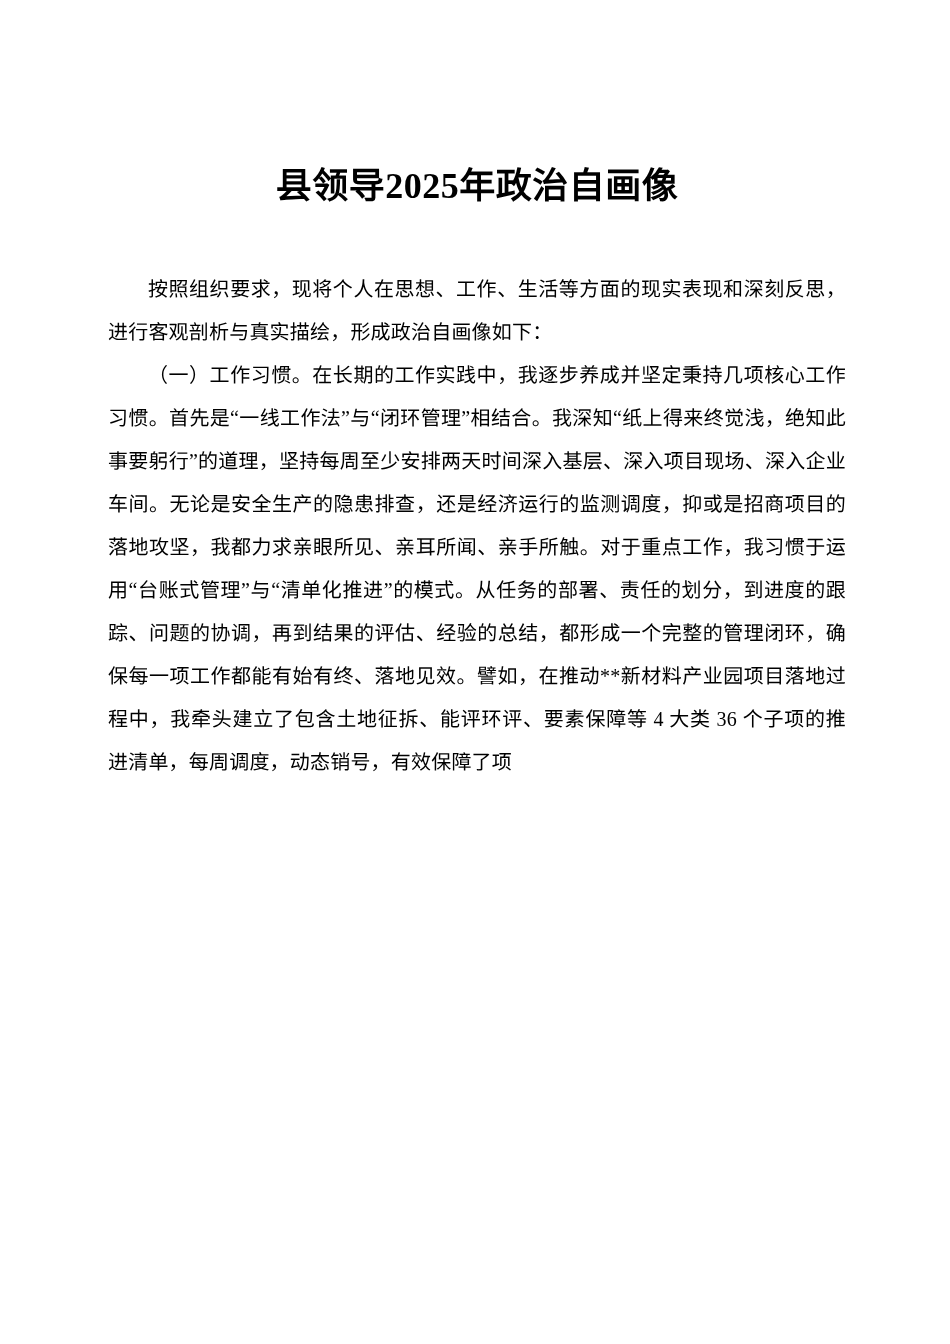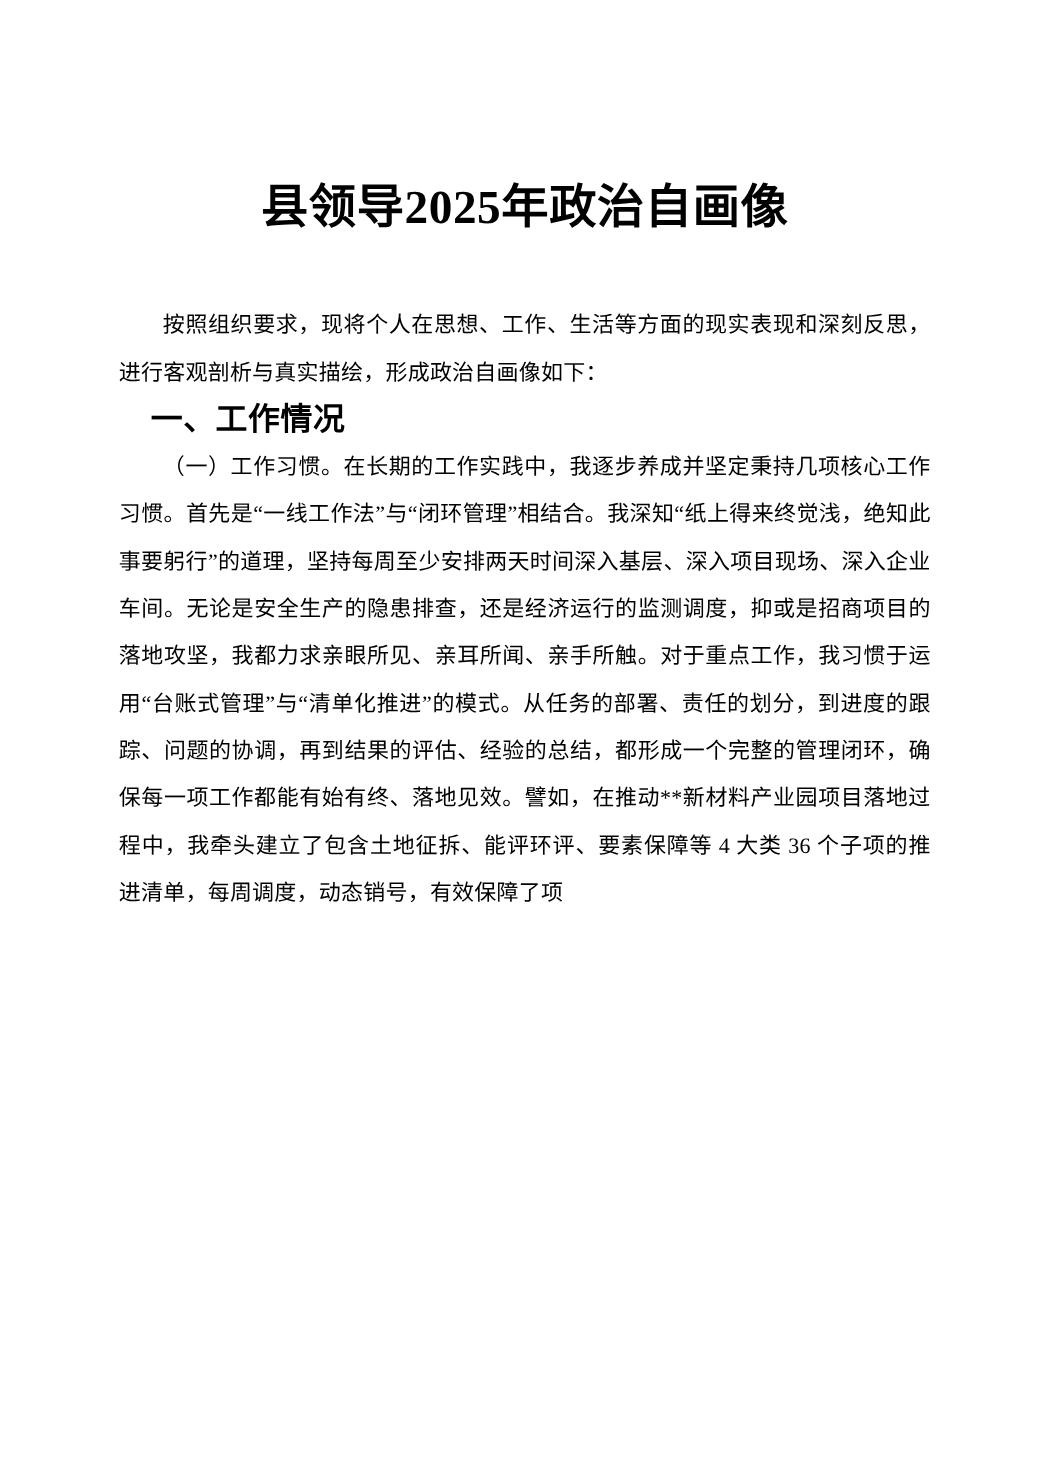--- a/index.html
+++ b/index.html
@@ -34,21 +34,21 @@
     top: 0;
     width: 738px;
   }
 
   .doc-title {
     margin: 0;
     padding: 0;
     text-align: center;
     font-family: "Liberation Serif", "DejaVu Serif", serif;
     font-weight: bold;
-    font-size: 43px;
+    font-size: 36px;
     line-height: 1;
     letter-spacing: 0.5px;
     padding-top: 168px;
     white-space: nowrap;
   }
 
   .para {
     margin: 0;
     padding: 0;
     font-family: "Liberation Serif", "DejaVu Serif", serif;
@@ -81,19 +81,18 @@
 
 <div class="page">
   <div class="content">
 
     <h1 class="doc-title" id="title-el">县领导2025年政治自画像</h1>
 
     <div class="gap-after-title"></div>
 
     <p class="para">按照组织要求，现将个人在思想、工作、生活等方面的现实表现和深刻反思，进行客观剖析与真实描绘，形成政治自画像如下：</p>
 
-    <h2 class="section-heading">一、工作情况</h2>
 
 
     <p class="para">（一）工作习惯。在长期的工作实践中，我逐步养成并坚定秉持几项核心工作习惯。首先是“一线工作法”与“闭环管理”相结合。我深知“纸上得来终觉浅，绝知此事要躬行”的道理，坚持每周至少安排两天时间深入基层、深入项目现场、深入企业车间。无论是安全生产的隐患排查，还是经济运行的监测调度，抑或是招商项目的落地攻坚，我都力求亲眼所见、亲耳所闻、亲手所触。对于重点工作，我习惯于运用“台账式管理”与“清单化推进”的模式。从任务的部署、责任的划分，到进度的跟踪、问题的协调，再到结果的评估、经验的总结，都形成一个完整的管理闭环，确保每一项工作都能有始有终、落地见效。譬如，在推动**新材料产业园项目落地过程中，我牵头建立了包含土地征拆、能评环评、要素保障等 4 大类 36 个子项的推进清单，每周调度，动态销号，有效保障了项</p>
 
   </div>
 </div>
 
 </body></html>

